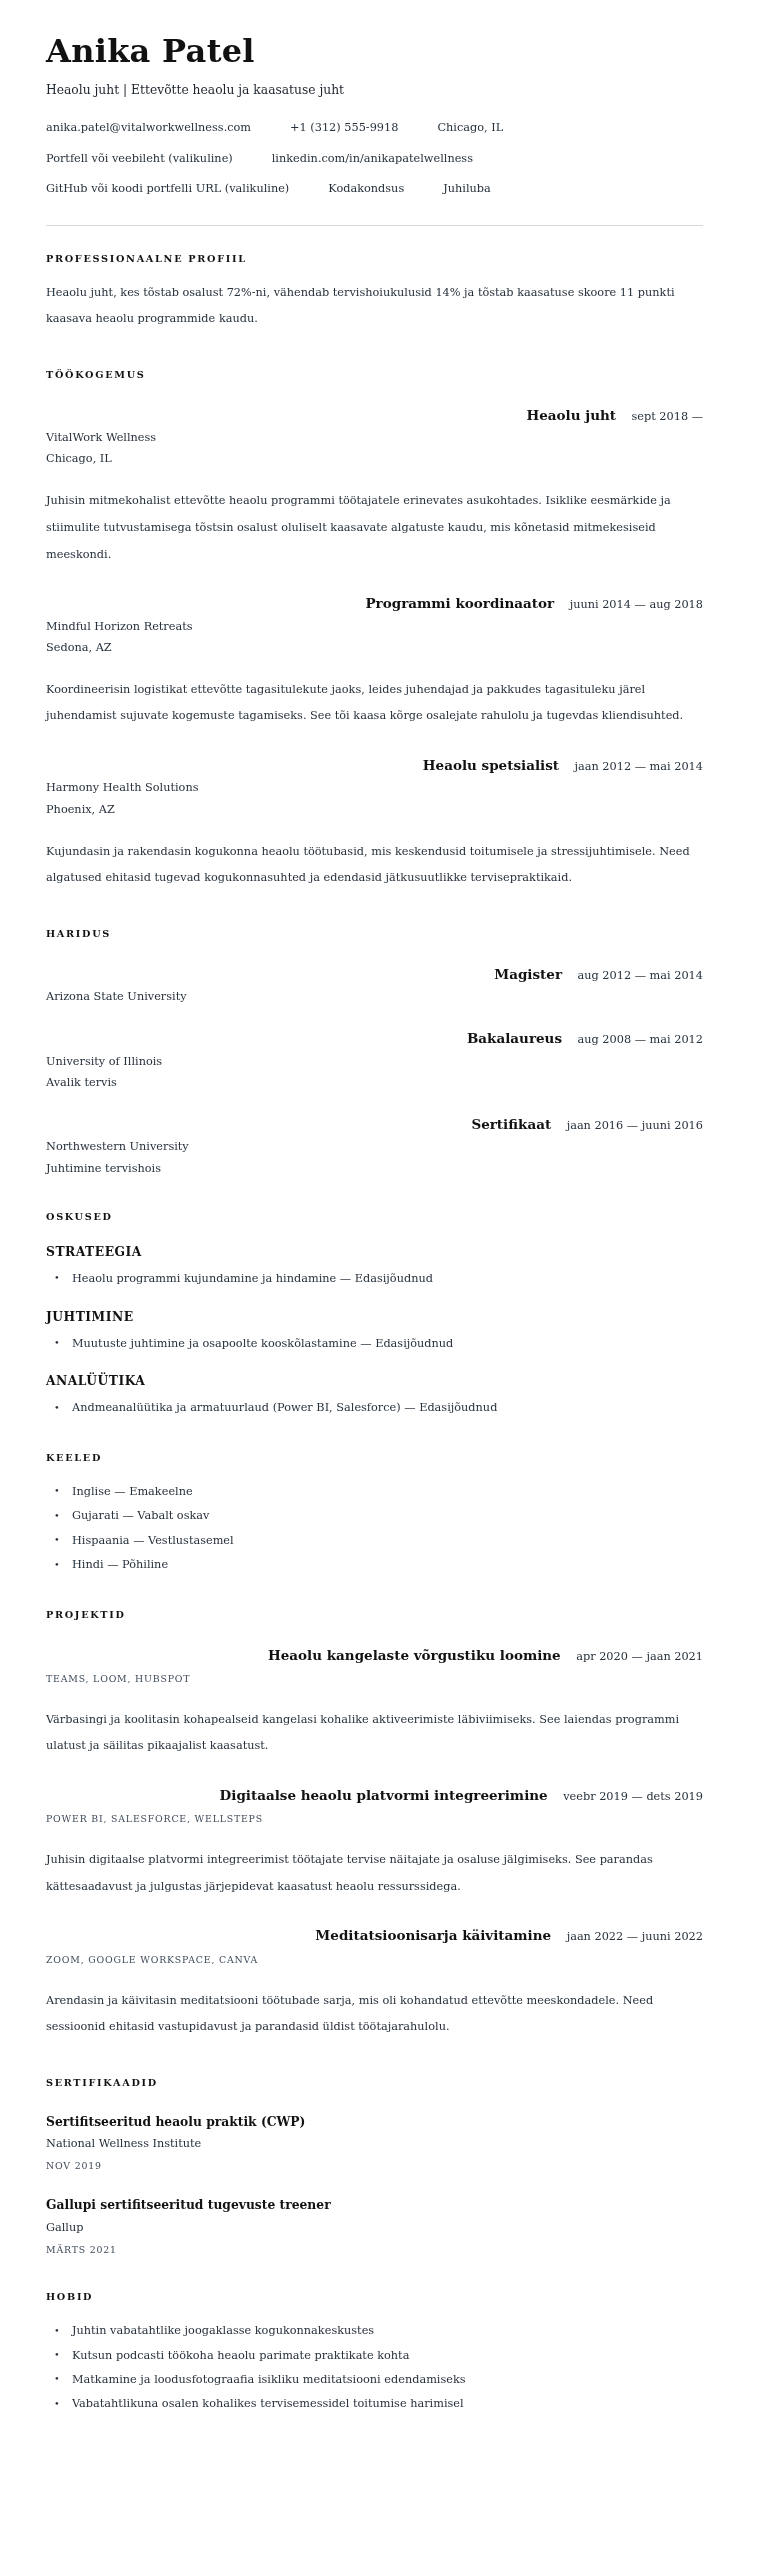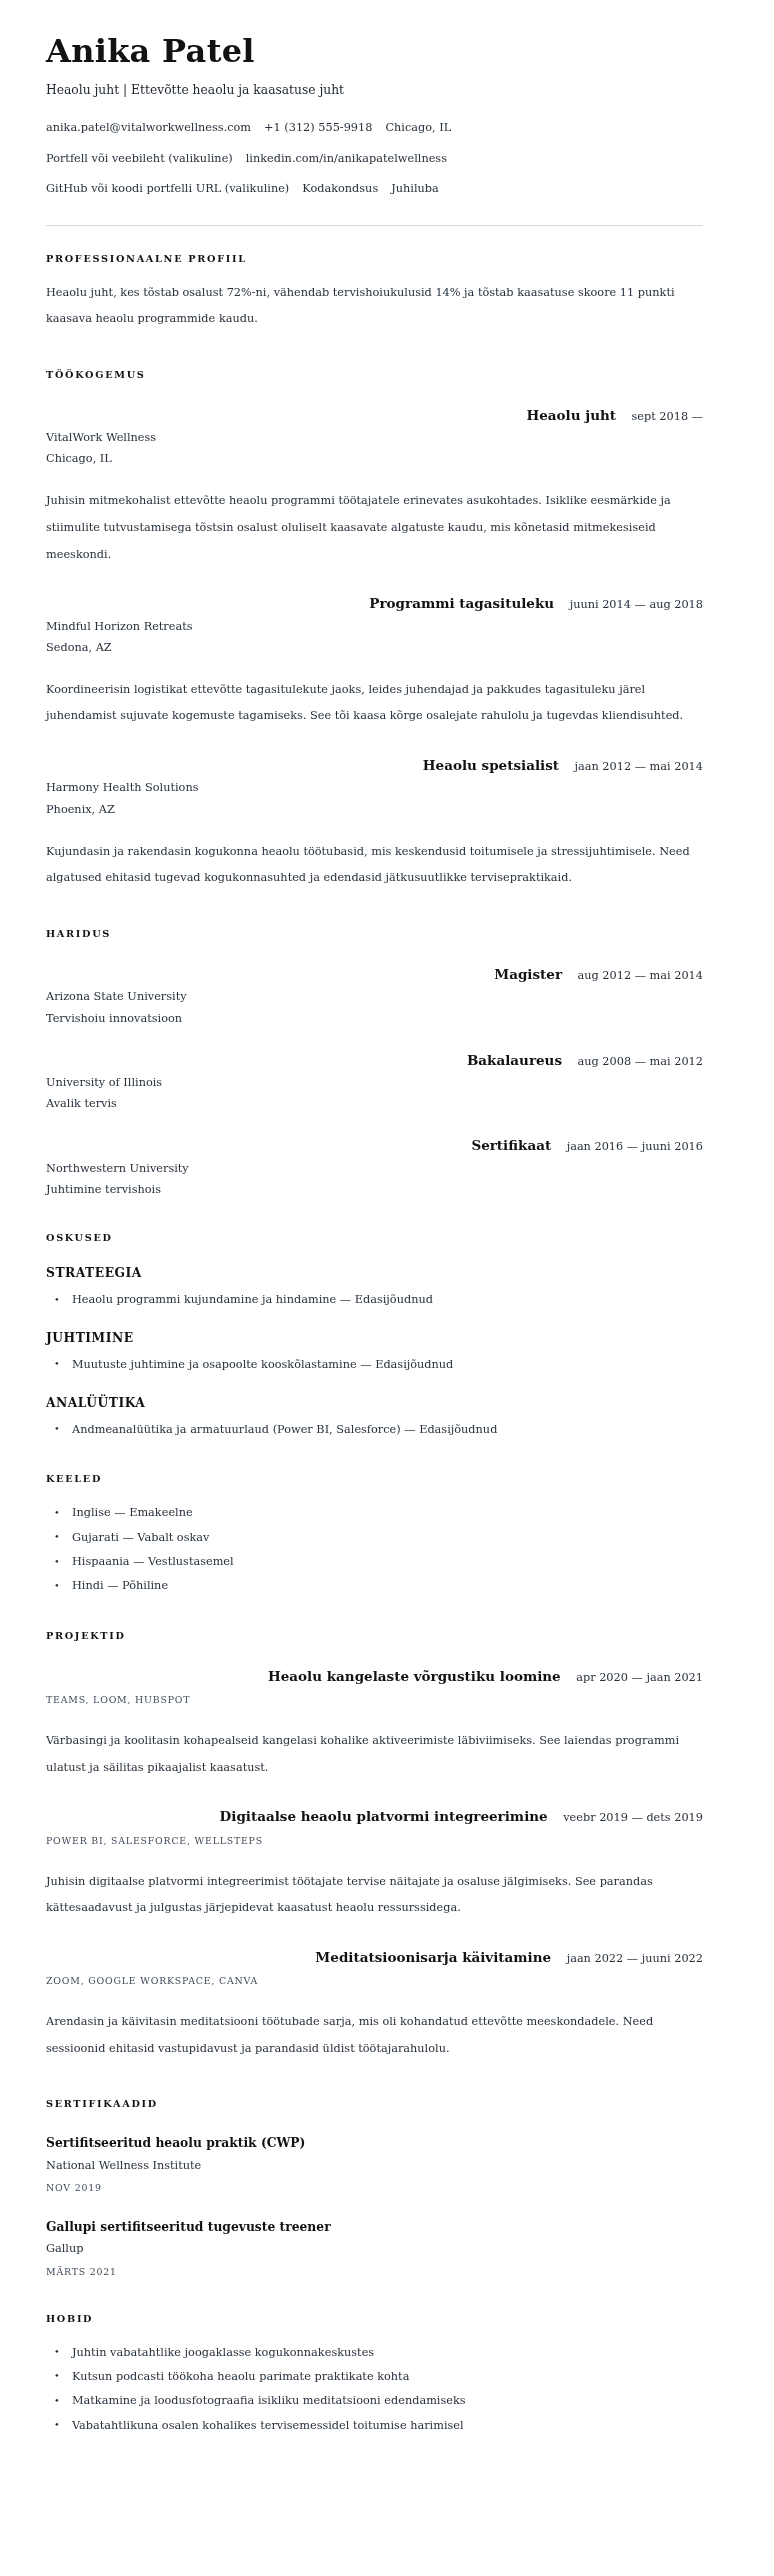--- a/index.html
+++ b/index.html
@@ -24,21 +24,21 @@
     color: #121212;
     letter-spacing: 0.3px;
   }
   .subtitle {
     font-size: 12.3px;
     margin: 0 0 24.5px;
     color: #1e2630;
   }
   .contact-row {
     display: flex;
-    gap: 13px;
+    gap: 39px;
     font-size: 11.3px;
     margin-bottom: 17.4px;
     color: #27313c;
   }
   .contact-row.last { margin-bottom: 16px; }
   .divider {
     border: 0;
     border-top: 1.3px solid #d8d8d8;
     margin: 30px 0 0;
   }
@@ -160,21 +160,21 @@
         <span class="entry-title">Heaolu juht</span>
         <span class="entry-dates">sept 2018 —</span>
       </div>
       <div class="entry-line">VitalWork Wellness</div>
       <div class="entry-line">Chicago, IL</div>
       <p class="body-text entry-desc">Juhisin mitmekohalist ettevõtte heaolu programmi töötajatele erinevates asukohtades. Isiklike eesmärkide ja stiimulite tutvustamisega tõstsin osalust oluliselt kaasavate algatuste kaudu, mis kõnetasid mitmekesiseid meeskondi.</p>
     </div>
 
     <div class="entry">
       <div class="entry-head">
-        <span class="entry-title">Programmi tagasituleku</span>
+        <span class="entry-title">Programmi koordinaator</span>
         <span class="entry-dates">juuni 2014 — aug 2018</span>
       </div>
       <div class="entry-line">Mindful Horizon Retreats</div>
       <div class="entry-line">Sedona, AZ</div>
       <p class="body-text entry-desc">Koordineerisin logistikat ettevõtte tagasitulekute jaoks, leides juhendajad ja pakkudes tagasituleku järel juhendamist sujuvate kogemuste tagamiseks. See tõi kaasa kõrge osalejate rahulolu ja tugevdas kliendisuhted.</p>
     </div>
 
     <div class="entry">
       <div class="entry-head">
         <span class="entry-title">Heaolu spetsialist</span>
@@ -188,21 +188,20 @@
 
   <section>
     <h2 class="sec">HARIDUS</h2>
 
     <div class="entry">
       <div class="entry-head">
         <span class="entry-title">Magister</span>
         <span class="entry-dates">aug 2012 — mai 2014</span>
       </div>
       <div class="entry-line">Arizona State University</div>
-      <div class="entry-line">Tervishoiu innovatsioon</div>
     </div>
 
     <div class="entry">
       <div class="entry-head">
         <span class="entry-title">Bakalaureus</span>
         <span class="entry-dates">aug 2008 — mai 2012</span>
       </div>
       <div class="entry-line">University of Illinois</div>
       <div class="entry-line">Avalik tervis</div>
     </div>

